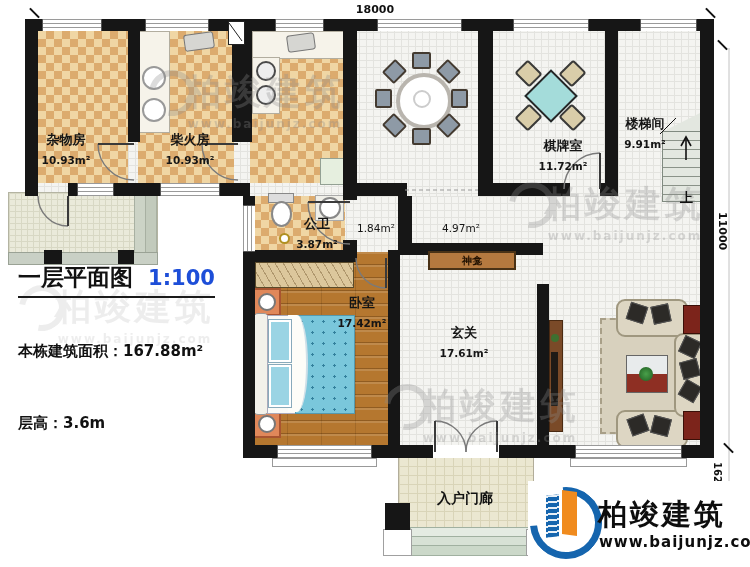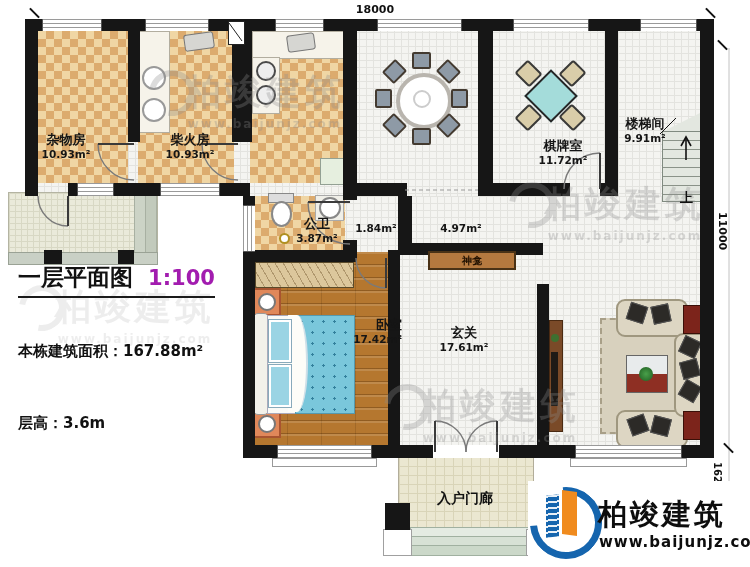--- a/index.html
+++ b/index.html
@@ -23,24 +23,24 @@
     background-image:linear-gradient(#d8d8c4 1px,transparent 1px),linear-gradient(90deg,#d8d8c4 1px,transparent 1px);
     background-size:6px 6px;border:1px solid #b4b4a2;z-index:1;}
   .wall{background:#161616;z-index:3;}
   .winh{background:repeating-linear-gradient(to bottom,#9a9a9a 0 1px,#ffffff 1px 4px);
         border-left:1px solid #555;border-right:1px solid #555;z-index:4;}
   .winv{background:repeating-linear-gradient(to right,#9a9a9a 0 1px,#ffffff 1px 4px);
         border-top:1px solid #555;border-bottom:1px solid #555;z-index:4;}
   .gap{background:#f4f4f1;z-index:4;}
   .sill{background:#fff;border:1px solid #999;z-index:2;}
   .lbl{z-index:9;display:flex;flex-direction:column;align-items:center;color:#151515;
-       font-weight:bold;text-align:center;line-height:1.15;}
+       font-weight:bold;text-align:center;line-height:1.15;gap:6px;}
   .lbl .nm{font-size:13px;}
   .lbl .ar{font-size:10.5px;}
-  .small-lbl{z-index:9;font-size:10.5px;font-weight:bold;color:#151515;text-align:center;}
+  .small-lbl{z-index:9;font-size:10.5px;font-weight:normal;color:#151515;text-align:center;}
   .dim{z-index:9;font-size:11px;font-weight:bold;color:#111;}
   .vdim{writing-mode:vertical-rl;}
   .tick{width:13px;height:2px;background:#111;transform:rotate(45deg);z-index:9;}
   .wm{z-index:6;opacity:.30;pointer-events:none;color:#8d8d8d;text-align:center;}
   .wm .big{font-size:36px;font-weight:900;letter-spacing:4px;white-space:nowrap;}
   .wm .url{font-size:12px;font-weight:bold;letter-spacing:2px;}
   .wm .swirl{position:absolute;left:-36px;top:2px;width:34px;height:34px;border:6px solid #8d8d8d;
              border-radius:50%;border-left-color:transparent;transform:rotate(-35deg);}
   svg.overlay{position:absolute;left:0;top:0;z-index:5;}
   .counter{background:#f6f3ea;border:1px solid #b2ad9f;z-index:2;}
@@ -248,21 +248,21 @@
       <span class="ar">11.72m²</span>
     </div>
   <div class="abs lbl" style="left:605px;top:117px;width:80px;">
     <span class="nm">楼梯间</span>
       <span class="ar">9.91m²</span>
     </div>
   <div class="abs lbl" style="left:277px;top:217px;width:80px;">
     <span class="nm">公卫</span>
       <span class="ar">3.87m²</span>
     </div>
-  <div class="abs lbl" style="left:322px;top:318px;width:80px;align-items:flex-end;">
+  <div class="abs lbl" style="left:322px;top:296px;width:80px;">
     <span class="nm">卧室</span>
       <span class="ar">17.42m²</span>
     </div>
   <div class="abs lbl" style="left:424px;top:326px;width:80px;">
     <span class="nm">玄关</span>
       <span class="ar">17.61m²</span>
     </div>
   <div class="abs small-lbl" style="left:346px;top:222px;width:60px;">1.84m²</div>
   <div class="abs small-lbl" style="left:431px;top:222px;width:60px;">4.97m²</div>
   <div class="abs" style="left:680px;top:189px;width:18px;height:15px;z-index:9;font-size:13px;font-weight:bold;color:#111;">上</div>
@@ -272,21 +272,21 @@
   <div class="abs dim vdim" style="left:716px;top:212px;height:60px;">11000</div>
   <div class="abs dim vdim" style="left:712px;top:462px;height:50px;font-size:10px;">1620</div>
   <div class="abs tick" style="left:28px;top:12px;"></div>
   <div class="abs tick" style="left:704px;top:12px;"></div>
   <div class="abs tick" style="left:716px;top:44px;"></div>
   <div class="abs tick" style="left:722px;top:447px;"></div>
   <div class="abs tick" style="left:724px;top:513px;"></div>
 
   <div class="abs" style="left:18px;top:262px;z-index:10;border-bottom:2px solid #1a1a1a;padding-bottom:3px;white-space:nowrap;">
     <span style="font-size:23px;font-weight:bold;color:#111;">一层平面图</span>
-    <span style="font-size:21px;font-weight:bold;color:#a21caf;margin-left:10px;">1:100</span>
+    <span style="font-size:21px;font-weight:bold;color:#1d4ed8;margin-left:10px;">1:100</span>
   </div>
   <div class="abs" style="left:18px;top:342px;z-index:10;font-size:15px;font-weight:bold;color:#111;">本栋建筑面积：167.88m²</div>
   <div class="abs" style="left:18px;top:414px;z-index:10;font-size:15px;font-weight:bold;color:#111;">层高：3.6m</div>
 
   <div class="abs wm" style="left:185px;top:68px;">
     <div class="swirl"></div>
     <div class="big">柏竣建筑</div>
     <div class="url">www.baijunjz.com</div>
   </div>
   <div class="abs wm" style="left:545px;top:180px;">

